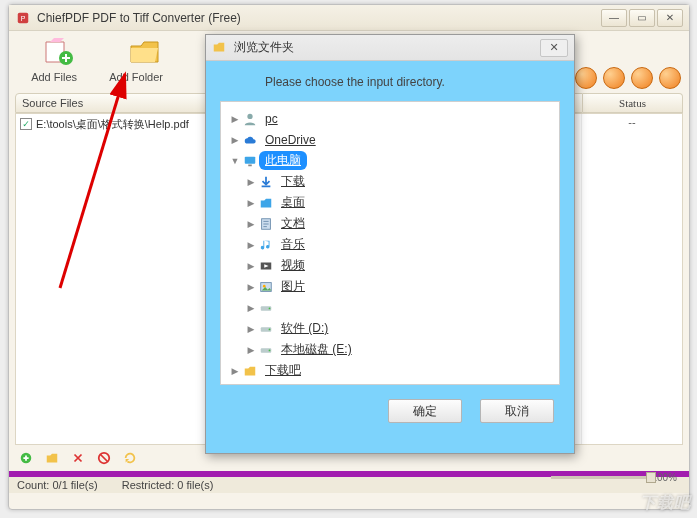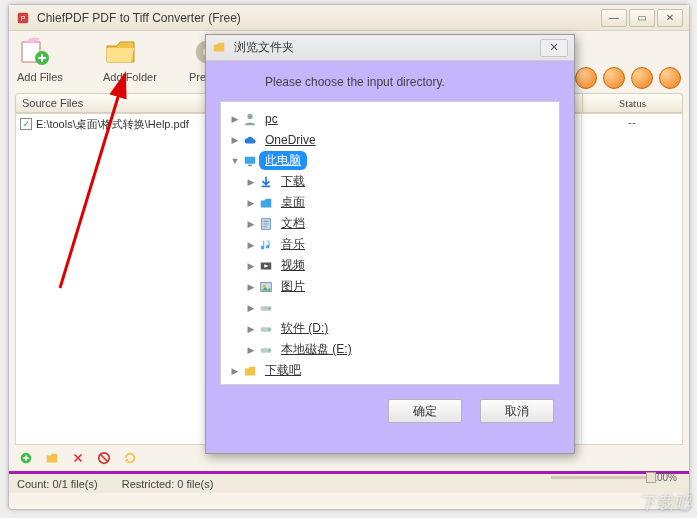--- a/index.html
+++ b/index.html
@@ -7,21 +7,21 @@
 
 .main-window { position: absolute; left: 8px; top: 4px; width: 682px; height: 506px; background: #f7f3ea; border: 1px solid #bfbfbf; border-radius: 4px; box-shadow: 0 0 4px rgba(0,0,0,.2); }
 .main-titlebar { height: 26px; background: linear-gradient(#f5f1e6,#ece6d6); border-bottom: 1px solid #d8d2c2; display: flex; align-items: center; padding: 0 6px; font-size: 12px; color: #3a3a3a; }
 .main-title-icon { width: 16px; height: 16px; margin-right: 6px; display: inline-flex; align-items: center; justify-content: center; }
 .main-title-icon svg { width: 14px; height: 14px; }
 .spacer { flex: 1; }
 .win-btns { display: flex; gap: 2px; }
 .win-btn { width: 26px; height: 18px; border: 1px solid #c8c0ac; background: linear-gradient(#fdfbf4,#ece5d3); border-radius: 2px; display: flex; align-items: center; justify-content: center; font-size: 10px; color: #555; }
 
 .toolbar { height: 56px; padding: 4px 8px 0 8px; display: flex; align-items: flex-start; gap: 26px; position: relative; }
-.tool { display: flex; flex-direction: column; align-items: flex-start; width: 60px; font-size: 11px; color: #4a4a4a; }
+.tool { display: flex; flex-direction: column; align-items: flex-end; width: 60px; font-size: 11px; color: #4a4a4a; }
 .tool-icon { width: 36px; height: 34px; display: flex; align-items: center; justify-content: center; }
 .tool-label { margin-top: 2px; text-align: center; }
 
 .orange-bar { position: absolute; right: 8px; top: 62px; display: flex; gap: 6px; align-items: center; }
 .orange-bar .circ { width: 22px; height: 22px; border-radius: 50%; background: radial-gradient(circle at 30% 30%, #ffd090, #f08020); border: 1px solid #c86810; }
 
 .cols { display: flex; height: 20px; margin-top: 6px; }
 .col-h { background: linear-gradient(#fdfcf7,#eee8d8); border: 1px solid #d6cfbb; font-size: 11px; color: #444; display: flex; align-items: center; padding-left: 6px; }
 .col-sf { width: 568px; border-radius: 4px 0 0 0; }
 .col-st { flex: 1; border-left: none; border-radius: 0 4px 0 0; justify-content: center; padding: 0; font-family: Liberation Serif, serif; }
@@ -29,31 +29,31 @@
 .file-area { height: 332px; background: #fff; margin: 0 6px; border: 1px solid #ddd6c4; display: flex; }
 .file-list { width: 566px; border-right: 1px solid #eee; }
 .file-row { height: 20px; display: flex; align-items: center; font-size: 11px; color: #333; padding-left: 4px; }
 .chk { width: 12px; height: 12px; border: 1px solid #888; margin-right: 4px; display: inline-flex; align-items: center; justify-content: center; font-size: 9px; color: #2a6; }
 .status-col { flex: 1; display: flex; justify-content: center; padding-top: 2px; font-size: 11px; color: #555; }
 
 .bottom-bar { height: 26px; display: flex; align-items: center; padding: 0 8px; gap: 8px; }
 .bb-icon { width: 18px; height: 18px; display: inline-flex; align-items: center; justify-content: center; }
 .bb-icon svg { width: 14px; height: 14px; }
 
-.status-bar { height: 22px; background: #efeadb; border-top: 3px solid #a21caf; display: flex; align-items: center; font-size: 11px; color: #444; padding: 0 8px; gap: 24px; }
+.status-bar { height: 22px; background: #efeadb; border-top: 6px solid #a21caf; display: flex; align-items: center; font-size: 11px; color: #444; padding: 0 8px; gap: 24px; }
 
 .slider-wrap { position: absolute; right: 12px; bottom: 26px; display: flex; align-items: center; gap: 0; font-size: 10px; color: #666; }
 .slider-track { width: 100px; height: 3px; background: #cfc8b6; position: relative; }
 .slider-thumb { position: absolute; right: -5px; top: -4px; width: 10px; height: 11px; background: #e8e2d0; border: 1px solid #b0a88e; }
 
 
 .arrow { position: absolute; left: 40px; top: 68px; pointer-events: none; }
 
 
-.dialog { position: absolute; left: 205px; top: 34px; width: 370px; height: 420px; background: #c4b5fd; border: 1px solid #9a9a9a; box-shadow: 2px 3px 10px rgba(0,0,0,.35); }
+.dialog { position: absolute; left: 205px; top: 34px; width: 370px; height: 420px; background: #7dd3fc; border: 1px solid #9a9a9a; box-shadow: 2px 3px 10px rgba(0,0,0,.35); }
 .dlg-titlebar { height: 26px; background: linear-gradient(#ededed,#e4e4e4); border-bottom: 1px solid #ccc; display: flex; align-items: center; padding: 0 6px; font-size: 12px; color: #333; }
 .dlg-title-icon { width: 16px; height: 16px; margin-right: 6px; }
 .dlg-close { width: 28px; height: 18px; border: 1px solid #c6c6c6; background: #efefef; border-radius: 2px; display: flex; align-items: center; justify-content: center; font-size: 11px; color: #555; }
 .dlg-prompt { padding: 14px 18px 8px 18px; font-size: 12px; color: #444; margin-left: 41px; }
 .tree { margin: 4px 14px 0 14px; height: 284px; border: 1px solid #cfcfcf; background: #fff; overflow: hidden; padding: 6px 4px; font-size: 12px; color: #333; }
 .node { display: flex; align-items: center; height: 21px; white-space: nowrap; }
 .arw { width: 12px; display: inline-flex; justify-content: center; color: #888; font-size: 9px; }
 .node-icon { width: 18px; display: inline-flex; justify-content: center; align-items: center; }
 .node-icon svg { width: 14px; height: 14px; }
 .node-label { padding: 1px 6px; text-decoration: underline; }

